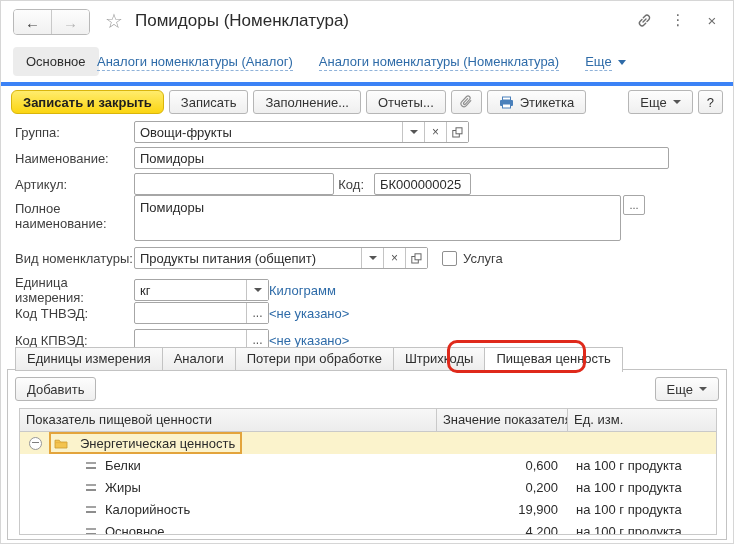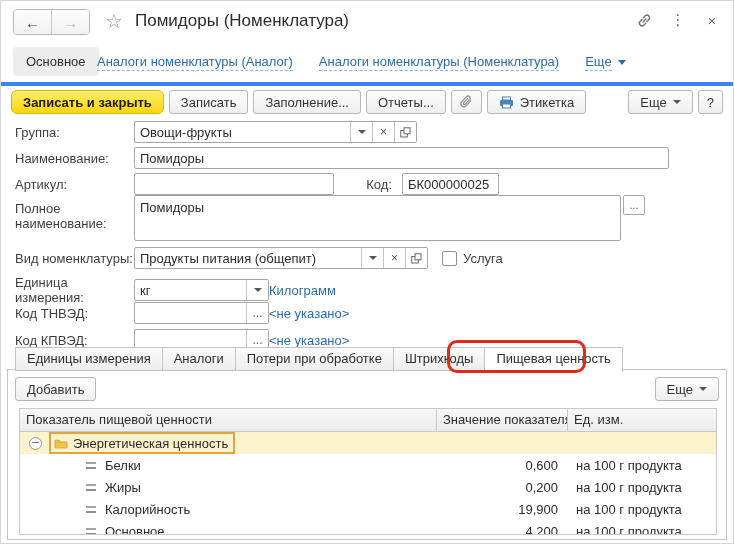--- a/index.html
+++ b/index.html
@@ -62,21 +62,21 @@
   .hc1{width:417px;border-right:1px solid #c9c9c9;}
   .hc2{width:131px;border-right:1px solid #c9c9c9;}
   .hc3{flex:1;}
   .grow{display:flex;height:22px;align-items:center;}
   .gc1{width:417px;display:flex;align-items:center;box-sizing:border-box;}
   .gc2{width:131px;text-align:right;padding-right:10px;box-sizing:border-box;color:#2b2b2b;}
   .gc3{flex:1;padding-left:8px;box-sizing:border-box;color:#2b2b2b;white-space:nowrap;}
   .grouprow{background:#fbf3cc;}
   .expander{width:11px;height:11px;border:1px solid #979797;border-radius:50%;margin-left:9px;position:relative;flex:none;cursor:pointer;background:#fff;}
   .expander::after{content:"";position:absolute;left:2px;right:2px;top:4.5px;height:1px;background:#7d7d7d;}
-  .selbox{display:inline-flex;align-items:center;gap:5px;border:2px solid #e3a43c;padding:0 5px 0 3px;height:18px;margin-left:7px;background:#fbf3cc;}
+  .selbox{display:inline-flex;align-items:center;gap:12px;border:2px solid #e3a43c;padding:0 5px 0 3px;height:18px;margin-left:7px;background:#fbf3cc;}
   .grouptext{color:#2b2b2b;white-space:nowrap;}
   .itemicon{width:10px;height:7px;border-top:2px solid #a3a3a3;border-bottom:2px solid #8d8d8d;box-sizing:border-box;margin-left:66px;margin-right:9px;flex:none;}
   .itemname{color:#2b2b2b;white-space:nowrap;}
 
   
   .annot{position:absolute;left:446px;top:339px;width:139px;height:33px;border:3px solid #df291b;border-radius:10px;z-index:6;pointer-events:none;box-sizing:border-box;}
 
   svg{display:block;}
 </style>
 </head>
@@ -139,21 +139,21 @@
     <div class="tb-spacer"></div>
     <div class="btn">
       <span>Еще</span>
       <span class="caret-g"></span>
     </div>
     <div class="btn btn-icon">?</div>
   </div>
 
   <div class="frow" style="top:120px;">
     <div class="flabel">Группа:</div>
-    <div class="combo" style="width:283px;">
+    <div class="combo" style="width:335px;">
       <input value="Овощи-фрукты" style="">
       <div class="cbtn">
           <span class="caret-g"></span>
         </div>
       <div class="cbtn">×</div>
       <div class="cbtn">
         <svg width="11" height="11" viewBox="0 0 11 11">
           <rect x="0.8" y="3.5" width="6.5" height="6.5" fill="#fff" stroke="#666"></rect>
           <rect x="4" y="0.8" width="6" height="6" fill="#fff" stroke="#666"></rect>
         </svg>
@@ -162,21 +162,21 @@
   </div>
 
   <div class="frow" style="top:146px;">
     <div class="flabel">Наименование:</div>
     <input class="txt" style="width: 535px;" value="Помидоры">
   </div>
 
   <div class="frow" style="top:172px;">
     <div class="flabel">Артикул:</div>
     <input class="txt" style="width: 200px;" value="">
-    <div style="width:30px;text-align:right;margin-right:10px;color:#3f3f3f;margin-left:28px;">Код:</div>
+    <div style="width:30px;text-align:right;margin-right:10px;color:#3f3f3f;">Код:</div>
     <input class="txt" style="width: 97px;" value="БК000000025">
   </div>
 
   <div class="frow" style="top:200px;">
     <div class="flabel">Полное наименование:</div>
   </div>
   <textarea class="fullname-area" style="">Помидоры</textarea>
   <div class="dots-abs">...</div>
 
   <div class="frow" style="top:246px;">

